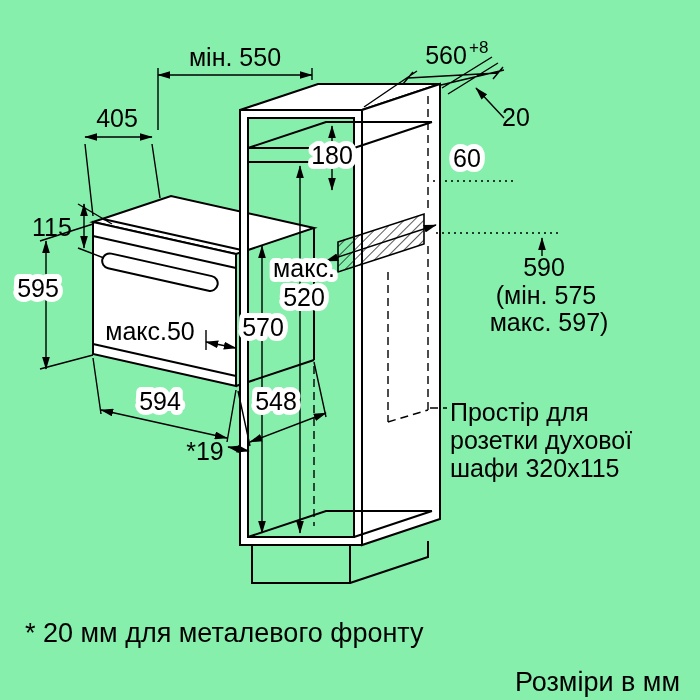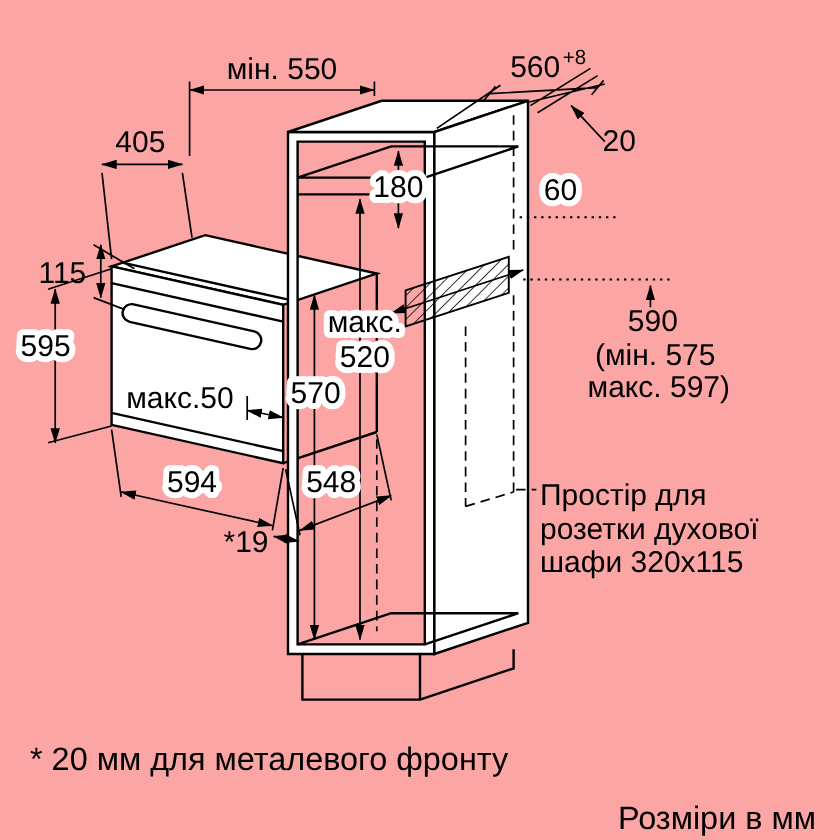--- a/index.html
+++ b/index.html
@@ -3,21 +3,21 @@
 <meta charset="utf-8">
 <style>
   html, body {
     margin: 0;
     padding: 0;
     background: #ffffff;
   }
   #stage {
     width: 700px;
     height: 700px;
-    background: #fca5a5;
+    background: #86efac;
     position: relative;
     overflow: hidden;
   }
   svg { display: block; }
   .solid  { fill: none; stroke: #000; stroke-width: 2; stroke-linejoin: miter; }
   .solidw { fill: #fff; stroke: #000; stroke-width: 2; stroke-linejoin: miter; }
   .dash   { fill: none; stroke: #000; stroke-width: 1.4; stroke-dasharray: 8 5; }
   .dots   { fill: none; stroke: #000; stroke-width: 1.7; stroke-dasharray: 2 4; }
   .dimln  { stroke: #000; stroke-width: 1.4; fill: none; }
   text {

